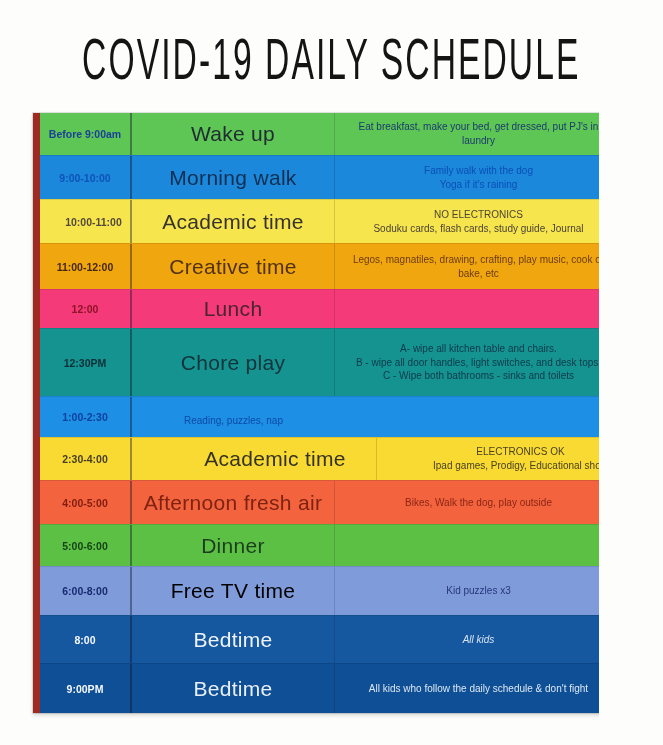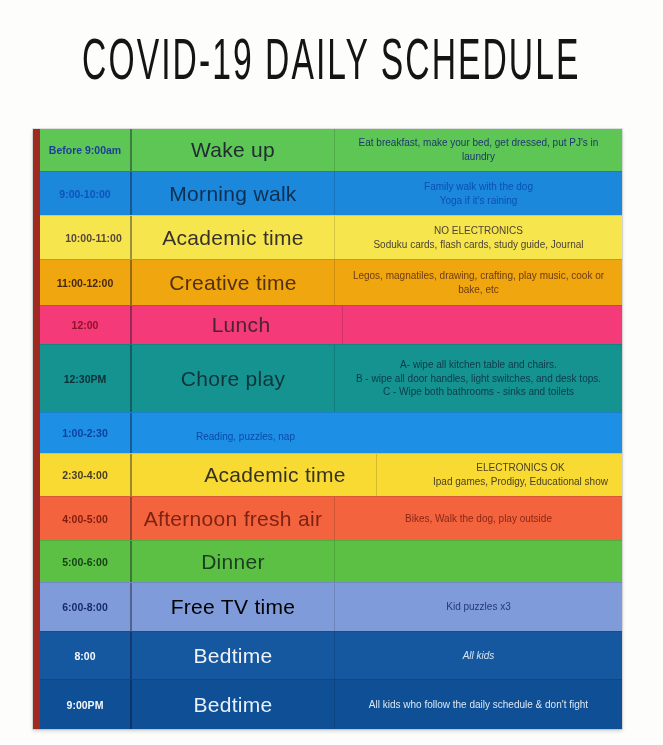--- a/index.html
+++ b/index.html
@@ -3,21 +3,21 @@
 <meta charset="utf-8">
 <style>
   html, body {
     margin: 0;
     padding: 0;
     background: #fdfdfc;
     font-family: "Liberation Sans", sans-serif;
   }
   #page {
     position: relative;
-    width: 663px;
+    width: 599px;
     height: 745px;
     background: #fdfdfc;
     overflow: hidden;
   }
   
   .title-wrap {
     position: absolute;
     top: 10px;
     left: 0;
     width: 663px;
@@ -33,21 +33,21 @@
     color: #141414;
     letter-spacing: 2px;
     transform: scale(1.02, 1.72);
     transform-origin: center;
     white-space: nowrap;
   }
   
   .table {
     position: absolute;
     left: 33px;
-    top: 129px;
+    top: 113px;
     width: 582px;
     border-left-style: solid;
     border-left-width: 7px;
     box-shadow: 0 0 0 1px rgba(0,0,0,0.10), 0 2px 4px rgba(0,0,0,0.18);
   }
   .row {
     display: grid;
     grid-template-columns: 92px 203px 1fr;
     border-top: 1px solid rgba(0,0,0,0.10);
   }
@@ -103,33 +103,33 @@
         <div class="cell c1" style="color: rgb(55, 51, 44);">Academic time</div>
         <div class="cell c2" style="color: rgb(76, 67, 54);">NO ELECTRONICS
 Soduku cards, flash cards, study guide, Journal</div>
       </div>
       <div class="row" style="background: rgb(240, 166, 14); height: 45px;">
         <div class="cell c0" style="color: rgb(69, 40, 14);">11:00-12:00</div>
         <div class="cell c1" style="color: rgb(81, 49, 18);">Creative time</div>
         <div class="cell c2" style="color: rgb(110, 60, 18);">Legos, magnatiles, drawing, crafting, play music, cook or
 bake, etc</div>
       </div>
-      <div class="row" style="background: rgb(244, 58, 120); height: 38px; gap: 8px;">
+      <div class="row" style="background: rgb(244, 58, 120); height: 38px;">
         <div class="cell c0" style="color: rgb(142, 18, 40);">12:00</div>
         <div class="cell c1" style="color: rgb(74, 36, 48);">Lunch</div>
         <div class="cell c2" style="color: rgb(74, 36, 48);"></div>
       </div>
       <div class="row" style="background: rgb(20, 147, 144); height: 67px;">
         <div class="cell c0" style="color: rgb(12, 47, 54);">12:30PM</div>
         <div class="cell c1" style="color: rgb(17, 51, 58);">Chore play</div>
         <div class="cell c2" style="color: rgb(14, 58, 74);">A- wipe all kitchen table and chairs.
 B - wipe all door handles, light switches, and desk tops.
 C - Wipe both bathrooms - sinks and toilets</div>
       </div>
-      <div class="row" style="background: rgb(29, 143, 228); height: 40px; gap: 12px;">
+      <div class="row" style="background: rgb(29, 143, 228); height: 40px;">
         <div class="cell c0" style="color: rgb(12, 65, 158);">1:00-2:30</div>
         <div class="cell c2" style="color: rgb(12, 74, 168); margin-top: 8px;">Reading, puzzles, nap</div>
       </div>
       <div class="row" style="background: rgb(249, 218, 51); height: 42px; gap: 42px;">
         <div class="cell c0" style="color: rgb(70, 62, 36);">2:30-4:00</div>
         <div class="cell c1" style="color: rgb(53, 50, 31);">Academic time</div>
         <div class="cell c2" style="color: rgb(74, 66, 32);">ELECTRONICS OK
 Ipad games, Prodigy, Educational show</div>
       </div>
       <div class="row" style="background: rgb(242, 99, 62); height: 43px;">

